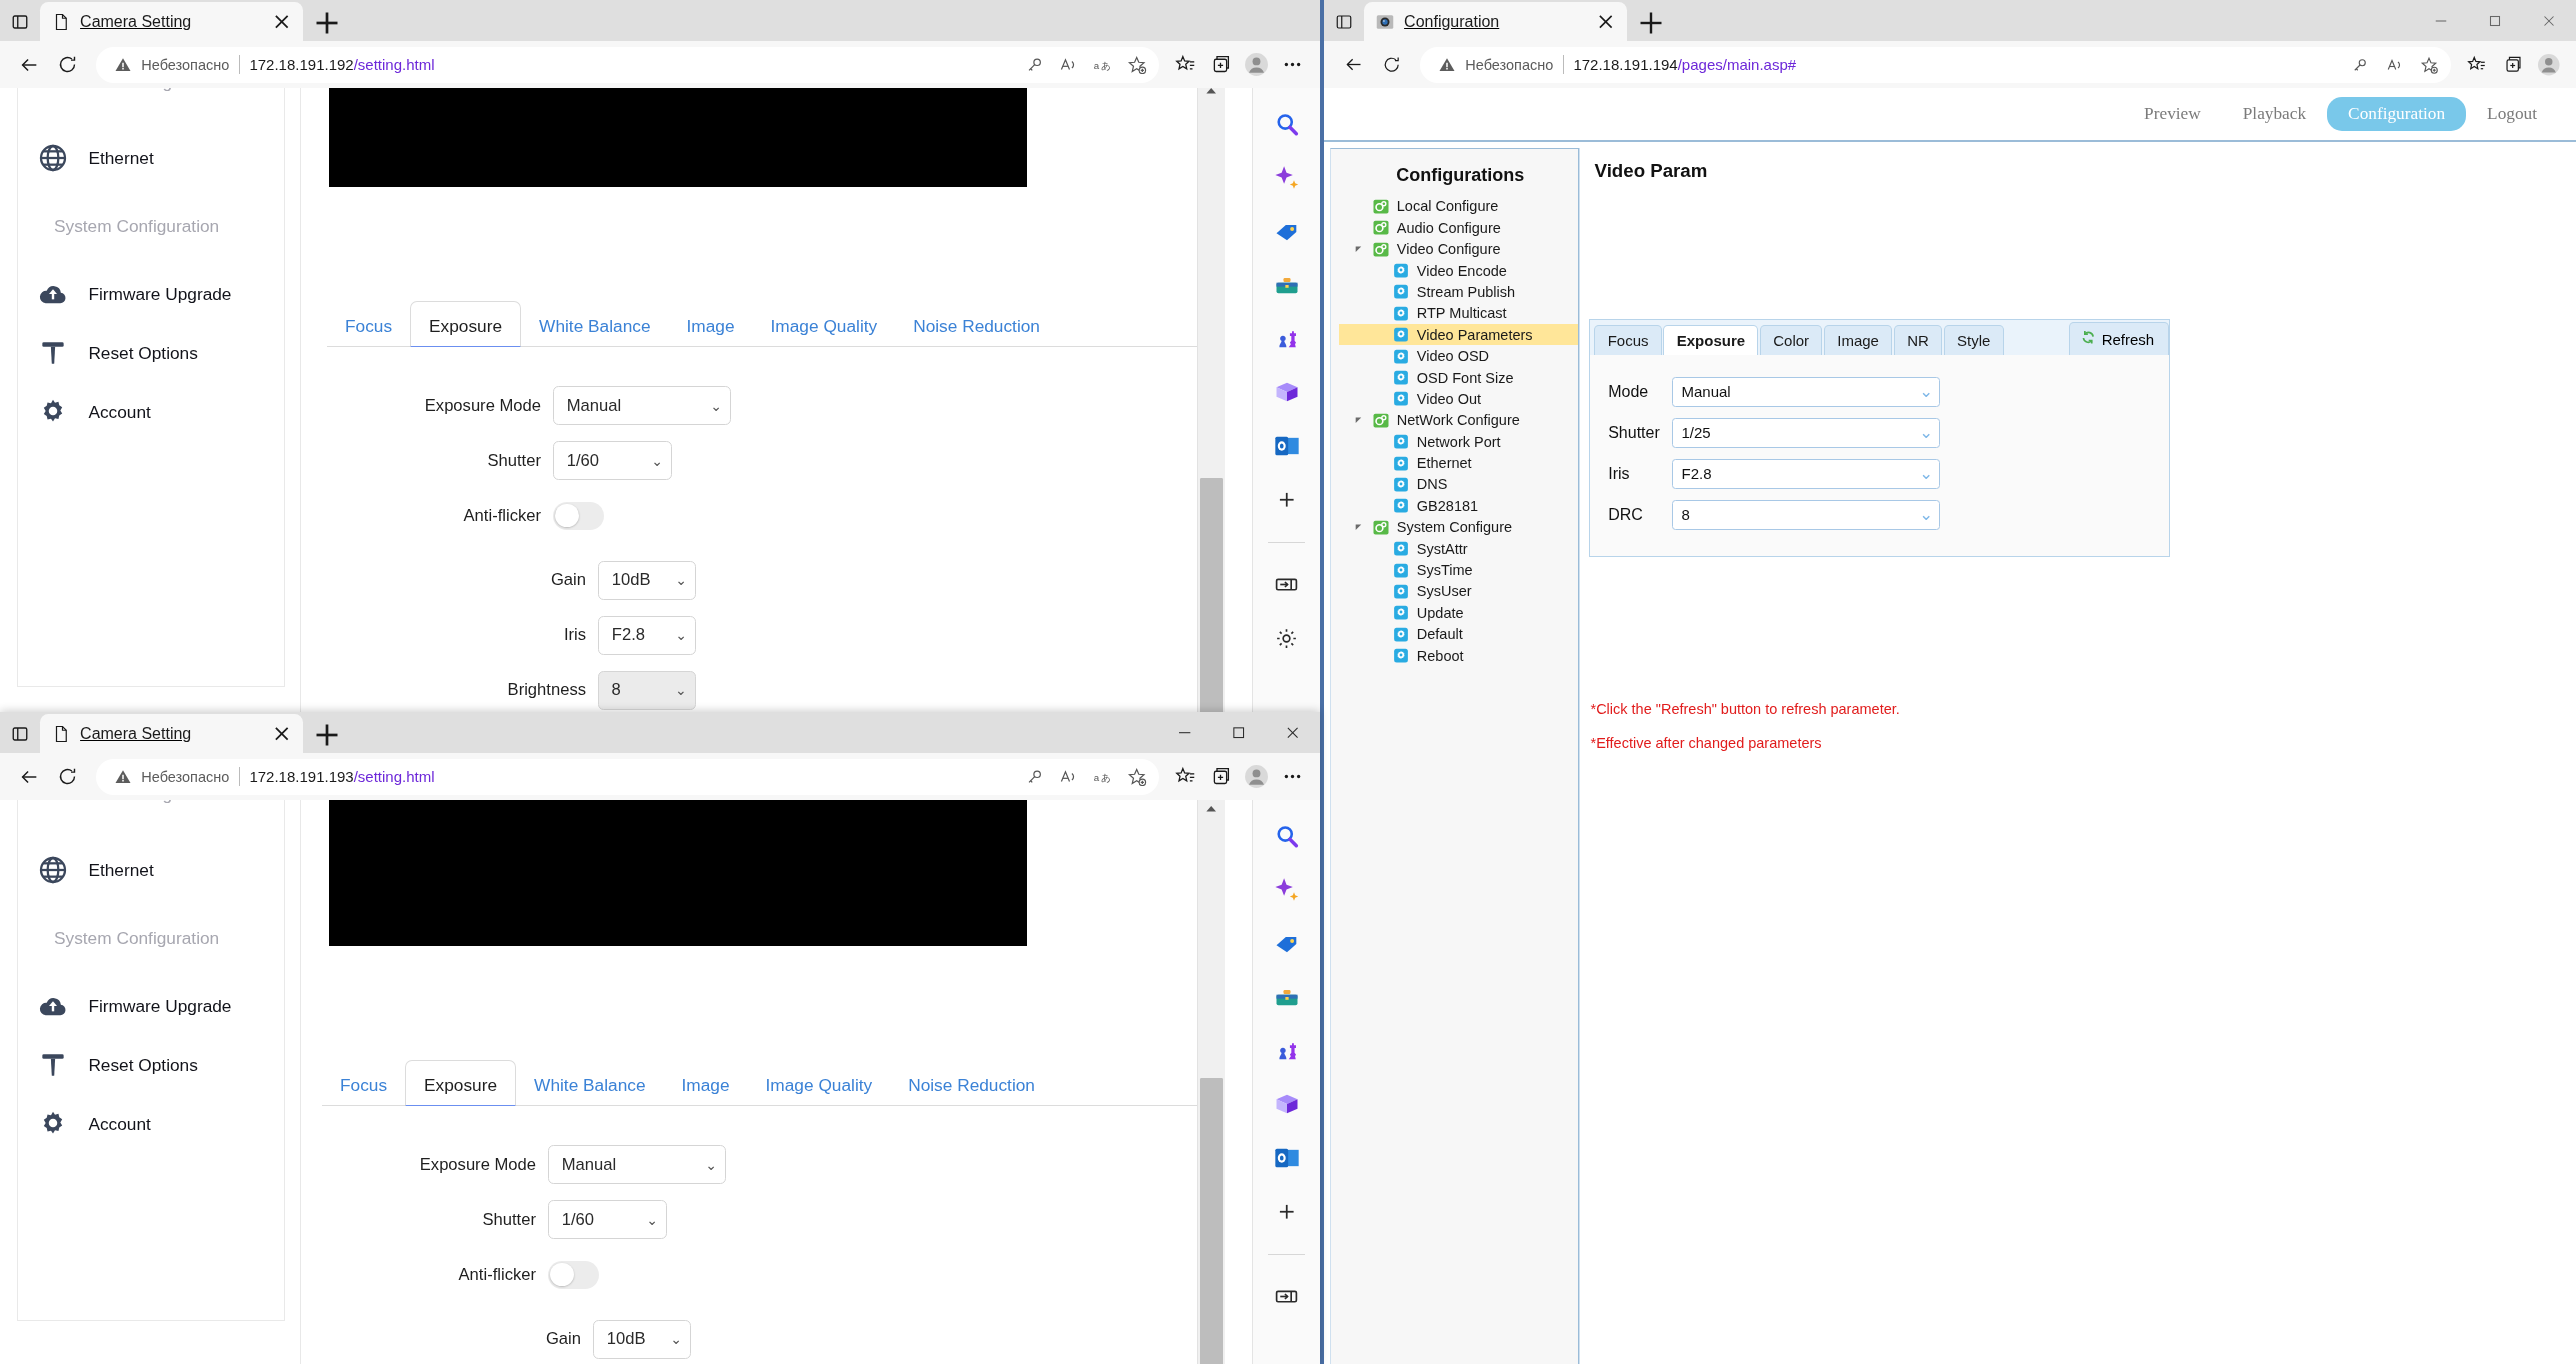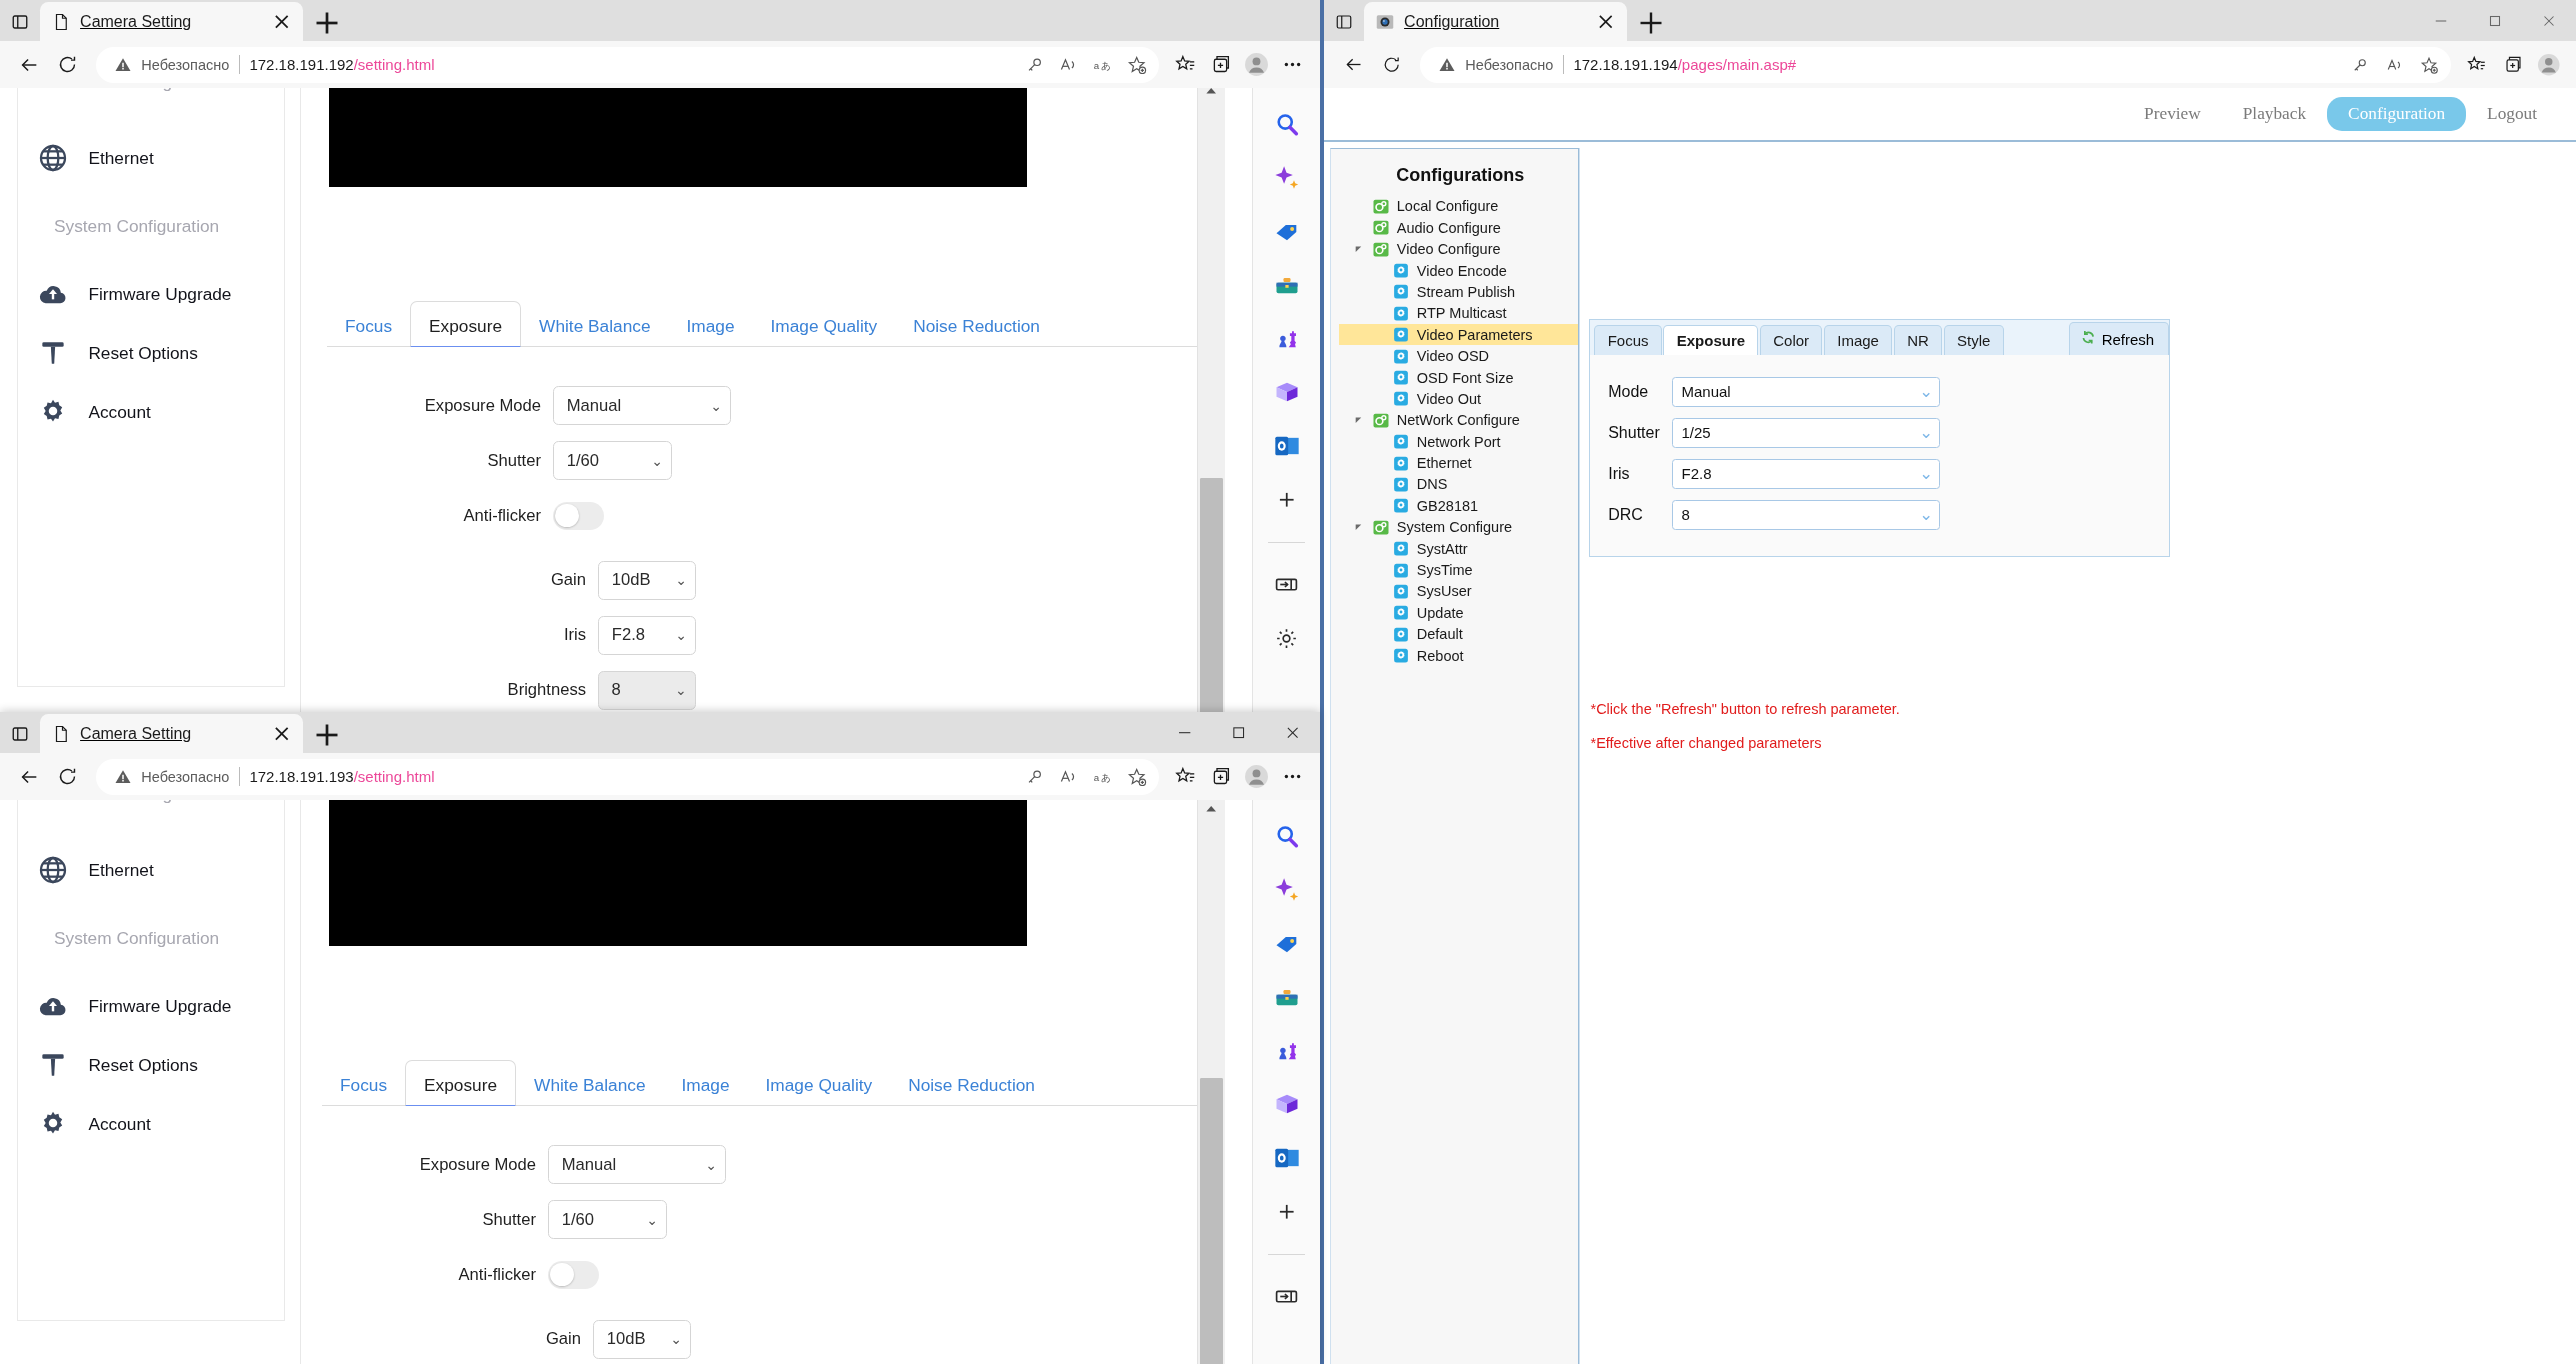--- a/index.html
+++ b/index.html
@@ -44,21 +44,21 @@
   .nav-btn { width: 36px; height: 36px; display:flex; align-items:center; justify-content:center; flex:0 0 auto;}
   .omnibox {
     flex: 1 1 auto; height: 36px; background: #ffffff; border-radius: 18px;
     display: flex; align-items: center; padding: 0 7px 0 18px; gap: 9.7px;
     margin: 0 7px; min-width: 0;
   }
   .warn-ico { width:18px; height:18px; flex:0 0 auto; display:flex;align-items:center;}
   .warn-text { font-size: 14.5px; color: #5c5c5c; white-space: nowrap; }
   .om-div { width:0.7px; height:19.4px; background:#bbb; flex:0 0 auto; }
   .url { font-size: 15px; color: #1a1a1a; white-space: nowrap; overflow:hidden; flex:1 1 auto;}
-  .url .dim { color: #ec4899; }
+  .url .dim { color: #6d28d9; }
   .om-actions { display:flex; align-items:center; gap:4.1px; margin-left:auto; flex:0 0 auto; }
   .om-ico { width: 30px; height: 30px; display:flex;align-items:center;justify-content:center; }
   .tb-ico { width: 33px; height: 33px; display:flex;align-items:center;justify-content:center; flex:0 0 auto;}
 
   .content-area { position: relative; background: #fff; }
 
   
   .cam-page { position:absolute; inset:0; background:#fff; overflow:hidden; display:flex; }
   .cam-sidebar {
     width: 301px; flex: 0 0 auto; position: relative; padding-left: 16.6px;
@@ -567,20 +567,21 @@
                       <path d="M12 4.6 l1.4 1.6 2.1-.4.4 2.1 1.9 1.1-1 1.9 1 1.9-1.9 1.1-.4 2.1-2.1-.4L12 17.6 10.6 16l-2.1.4-.4-2.1L6.2 13.2l1-1.9-1-1.9 1.9-1.1.4-2.1 2.1.4Z" fill="#fff"></path>
                       <circle cx="12" cy="11.1" r="2.3" fill="#29abe2"></circle>
                     </svg>
                   </span>
                   <span>Reboot</span>
                 </div>
               </div>
           </div>
 
           <div class="cfg-right">
+            <div class="cfg-title">Video Param</div>
 
             <div class="param-box">
               <div class="ptabs">
                 <div class="ptab">Focus</div>
                 <div class="ptab active">Exposure</div>
                 <div class="ptab">Color</div>
                 <div class="ptab">Image</div>
                 <div class="ptab">NR</div>
                 <div class="ptab">Style</div>
                 <div class="ptab-refresh">

